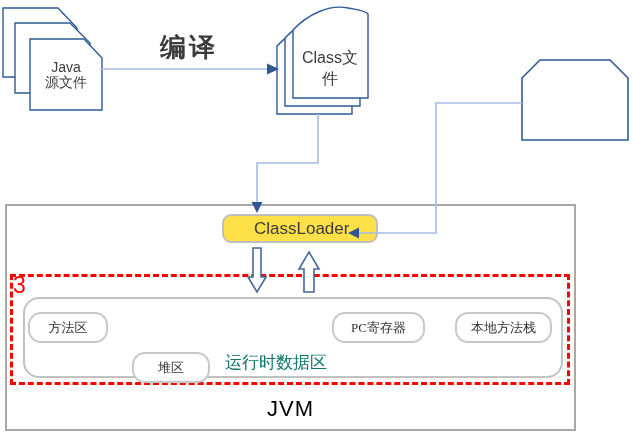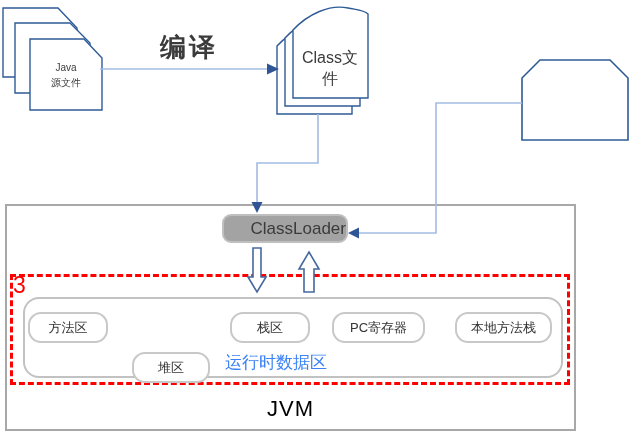--- a/index.html
+++ b/index.html
@@ -9,63 +9,60 @@
   }
   .abs{position:absolute;}
   
   .jvm-box{left:5px;top:204px;width:567px;height:223px;border:2px solid #a8a8a8;background:#ffffff;}
   .jvm-label{left:5px;top:396px;width:571px;text-align:center;font-size:22px;color:#000000;letter-spacing:1px;}
   
   .red-box{left:10px;top:274px;width:554px;height:105px;border:3px dashed #ff0000;}
   .red-num{left:13px;top:272px;font-size:23px;color:#ff0000;}
   
   .rt-container{left:23px;top:297px;width:536px;height:77px;border:2px solid #c2c2c2;border-radius:16px;background:#ffffff;}
-  .rt-label{left:23px;top:351px;width:506px;text-align:center;font-size:17px;color:#3b82f6;}
+  .rt-label{left:23px;top:351px;width:506px;text-align:center;font-size:17px;color:#0f766e;}
   .rt-box{
     top:312px;height:27px;border:2px solid #c8c8c8;border-radius:13px;background:#fff;
     display:flex;align-items:center;justify-content:center;font-size:13px;color:#333;
   }
   .b0{left:28px;width:76px;}
   .b1{left:132px;width:74px;margin-top:40px;}
   .b2{left:230px;width:76px;}
-  .b3{left:332px;width:89px;}
+  .b3{left:332px;width:89px;font-family:Liberation Serif, serif;}
   .b4{left:455px;width:93px;}
   
   .classloader{
-    left:222px;top:214px;width:122px;height:25px;border:2px solid #bfbfbf;border-radius:9px;background:#a3a3a3;
-    display:flex;align-items:center;justify-content:flex-end;font-size:17px;color:#3b3b3b;
+    left:222px;top:214px;width:122px;height:25px;border:2px solid #bfbfbf;border-radius:9px;background:#fde047;
+    display:flex;align-items:center;justify-content:flex-start;font-size:17px;color:#3b3b3b;padding-left:30px;
   }
   
   .layer{left:0;top:0;width:633px;height:439px;pointer-events:none;}
   
   .compile-label{left:160px;top:30px;width:80px;font-size:26px;letter-spacing:3px;color:#3b3b3b;font-weight:bold;}
-  .src-label{left:30px;top:60px;width:72px;text-align:center;font-size:10px;line-height:15px;color:#3b3b3b;}
+  .src-label{left:30px;top:60px;width:72px;text-align:center;font-size:14px;line-height:15px;color:#3b3b3b;}
   .classfile-label{left:296px;top:48px;width:68px;text-align:center;font-size:16px;color:#3b3b3b;}
   .javaapi-label{left:522px;top:90px;width:106px;text-align:center;font-size:19px;color:#3b3b3b;}
 </style>
 </head>
 <body>
 
 <div class="canvas">
 
   <div class="abs jvm-box"></div>
   <div class="abs jvm-label">JVM</div>
 
   <div class="abs red-box"></div>
   <div class="abs red-num">3</div>
 
   <div class="abs rt-container"></div>
   <div class="abs rt-box b0">
     <span>方法区</span>
   </div>
   <div class="abs rt-box b1">
     <span>堆区</span>
-  </div>
-  <div class="abs rt-box b2">
-    <span>栈区</span>
   </div>
   <div class="abs rt-box b3">
     <span>PC寄存器</span>
   </div>
   <div class="abs rt-box b4">
     <span>本地方法栈</span>
   </div>
   <div class="abs rt-label">运行时数据区</div>
 
   <div class="abs classloader">

